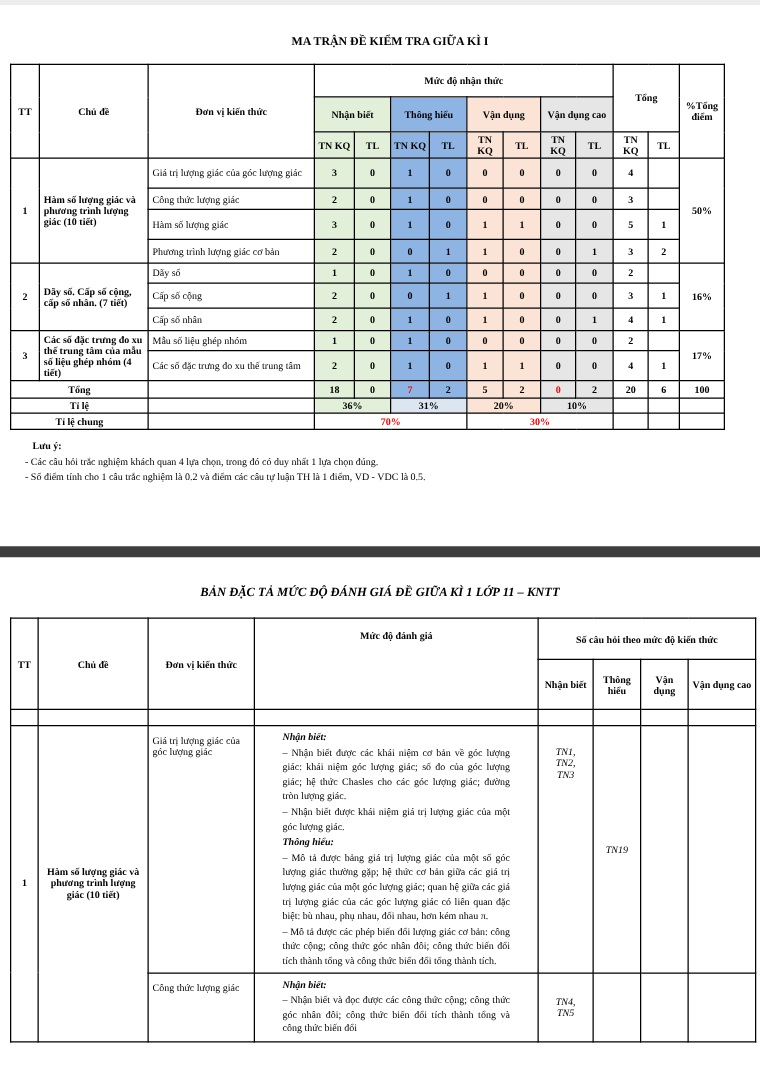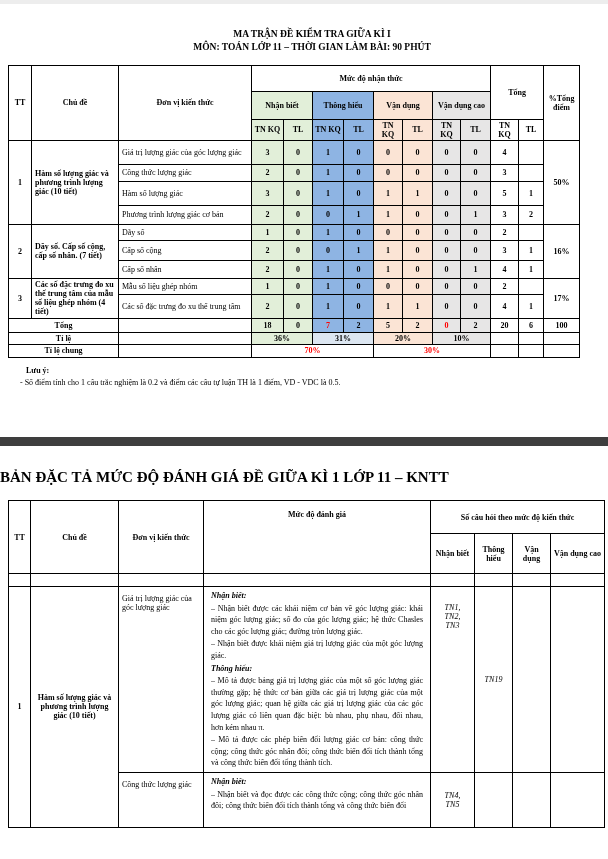--- a/index.html
+++ b/index.html
@@ -30,41 +30,40 @@
   .cg { background:#e2efd9; }
   .cb { background:#8eb4e3; }
   .cbl { background:#dce6f1; }
   .cp { background:#fbe4d5; }
   .cy { background:#e7e6e6; }
   .red { color:#ff0000; }
 
   .notes { margin:7px 0 0 20px; font-size:8px; line-height:1.55; }
   .notes .notes-title { font-weight:bold; margin-left:6px; }
 
-  .spec-title { margin-top:23px; text-align:left; font-weight:bold; font-size:15px; }
+  .spec-title { margin-top:23px; text-align:center; font-weight:bold; font-size:10px;font-style:italic; }
   .spec { width:596px; margin:14px 0 0 8px; font-size:8px; }
   .spec .hdr-eval { vertical-align:top; padding-top:9px; }
   .spec .topic { font-weight:bold; text-align:center; }
   .spec .unit { text-align:left; padding:3px 3px; vertical-align:top; font-weight:normal; }
   .spec .desc { text-align:justify; vertical-align:top; padding:2px 6px 2px 6px; font-size:8px; line-height:1.45; }
-  .spec .desc p { margin:1px 1px; }
+  .spec .desc p { margin:1px 16px; }
   .spec .dh { font-weight:bold; font-style:italic; text-align:left; }
   .spec .q { white-space:pre-line; font-weight:normal;font-style:italic; }
   .spec .qtop { vertical-align:top; padding-top:16px; }
 </style>
 </head>
 <body>
 
 <div class="screen">
   <div class="top-strip"></div>
 
   <div class="page page1">
     <div class="doc-title">
       <div>MA TRẬN ĐỀ KIỂM TRA GIỮA KÌ I</div>
-      <div>MÔN: TOÁN LỚP 11 – THỜI GIAN LÀM BÀI: 90 PHÚT</div>
     </div>
 
     <table class="matrix">
       <colgroup>
         <col style="width:23px">
           <col style="width:87px">
           <col style="width:133px">
         <col style="width:32px">
           <col style="width:29px">
           <col style="width:31px">
@@ -267,20 +266,21 @@
         <td colspan="4" class="val red">30%</td>
         <td></td>
         <td></td>
         <td></td>
       </tr>
     </tbody>
       </table>
 
     <div class="notes">
       <div class="notes-title">Lưu ý:</div>
+      <div>- Các câu hỏi trắc nghiệm khách quan 4 lựa chọn, trong đó có duy nhất 1 lựa chọn đúng.</div>
       <div>- Số điểm tính cho 1 câu trắc nghiệm là 0.2 và điểm các câu tự luận TH là 1 điểm, VD - VDC là 0.5.</div>
     </div>
   </div>
 
   <div class="separator"></div>
 
   <div class="page page2">
     <div class="spec-title">BẢN ĐẶC TẢ MỨC ĐỘ ĐÁNH GIÁ ĐỀ GIỮA KÌ 1 LỚP 11 – KNTT</div>
 
     <table class="spec">

